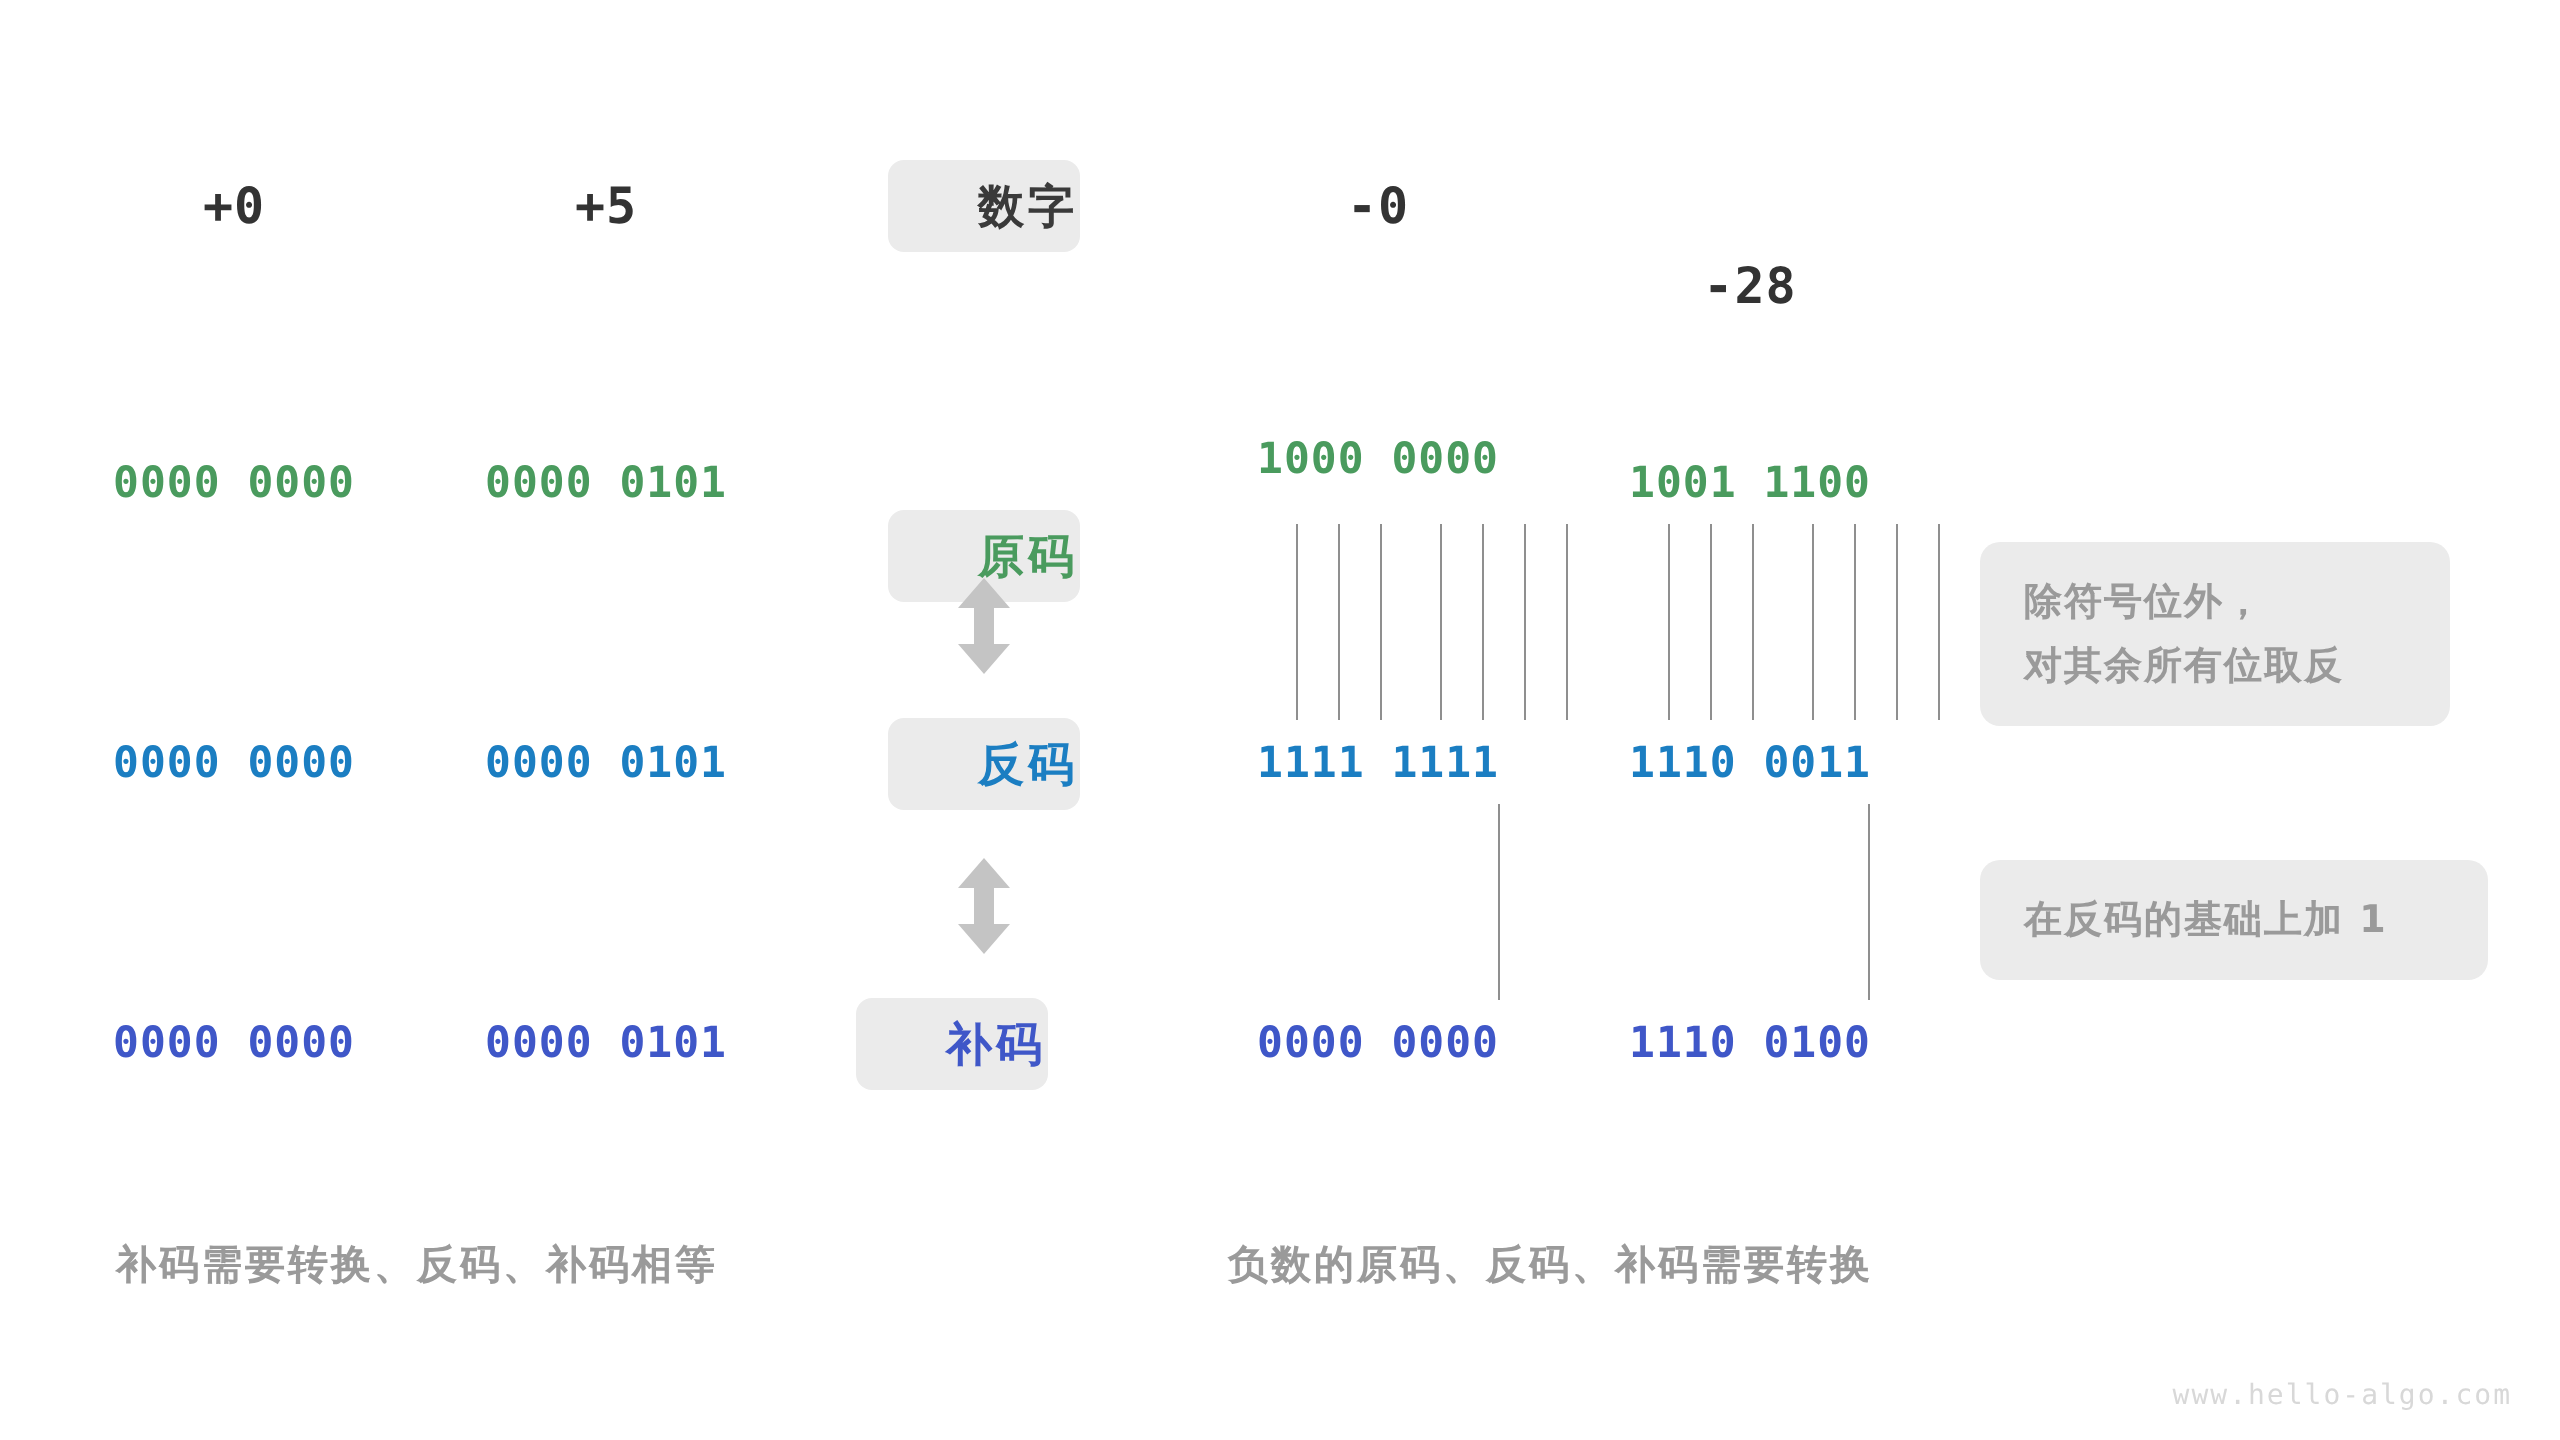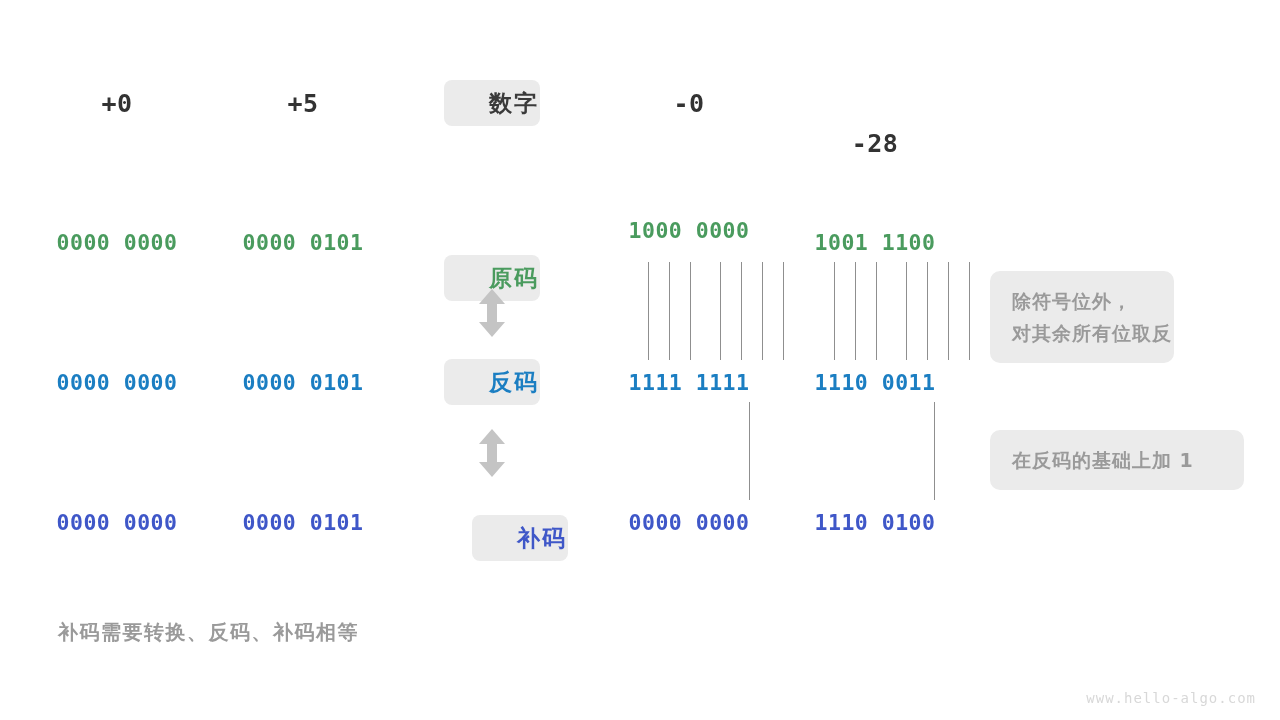--- a/index.html
+++ b/index.html
@@ -123,21 +123,21 @@
   <div class="cell bits c-green" style="left:875px;top:242px;">1001 1100</div>
 
   <div class="cell bits c-blue" style="left:117px;top:382px;">0000 0000</div>
   <div class="cell bits c-blue" style="left:303px;top:382px;">0000 0101</div>
   <div class="pill pill-row pill-blue" style="left:492px;top:382px;">反码</div>
   <div class="cell bits c-blue" style="left:689px;top:382px;">1111 1111</div>
   <div class="cell bits c-blue" style="left:875px;top:382px;">1110 0011</div>
 
   <div class="cell bits c-indigo" style="left:117px;top:522px;">0000 0000</div>
   <div class="cell bits c-indigo" style="left:303px;top:522px;">0000 0101</div>
-  <div class="pill pill-row pill-indigo" style="left:520px;top:522px;margin-top:16px;">补码</div>
+  <div class="pill pill-row pill-indigo" style="left:476px;top:522px;">补码</div>
   <div class="cell bits c-indigo" style="left:689px;top:522px;">0000 0000</div>
   <div class="cell bits c-indigo" style="left:875px;top:522px;">1110 0100</div>
 
   <div class="dbl-arrow" style="left:492px;top:313px;">
     <svg viewBox="0 0 34 52" width="34" height="52" aria-hidden="true">
       <polygon points="17,2 30,17 22,17 22,35 30,35 17,50 4,35 12,35 12,17 4,17" fill="#c4c4c4"></polygon>
     </svg>
   </div>
   <div class="dbl-arrow" style="left:492px;top:453px;">
     <svg viewBox="0 0 34 52" width="34" height="52" aria-hidden="true">
@@ -157,25 +157,26 @@
       <div class="vline" style="left: 855px; top: 262px; height: 98px; background: rgb(143, 143, 143);"></div>
       <div class="vline" style="left: 876px; top: 262px; height: 98px; background: rgb(143, 143, 143);"></div>
       <div class="vline" style="left: 906px; top: 262px; height: 98px; background: rgb(143, 143, 143);"></div>
       <div class="vline" style="left: 927px; top: 262px; height: 98px; background: rgb(143, 143, 143);"></div>
       <div class="vline" style="left: 948px; top: 262px; height: 98px; background: rgb(143, 143, 143);"></div>
       <div class="vline" style="left: 969px; top: 262px; height: 98px; background: rgb(143, 143, 143);"></div>
       <div class="vline" style="left: 749px; top: 402px; height: 98px; background: rgb(143, 143, 143);"></div>
       <div class="vline" style="left: 934px; top: 402px; height: 98px; background: rgb(143, 143, 143);"></div>
     </div>
 
-  <div class="note" style="left:990px;top:271px;width:184px;">
+  <div class="note" style="left:990px;top:271px;width:235px;">
     <span class="ln">除符号位外，</span>
     <span class="ln">对其余所有位取反</span>
   </div>
   <div class="note" style="left:990px;top:430px;width:254px;">
     <span class="ln">在反码的基础上加 1</span>
   </div>
 
   <div class="caption" style="left:58px;top:619px;">补码需要转换、反码、补码相等</div>
+  <div class="caption" style="left:614px;top:619px;">负数的原码、反码、补码需要转换</div>
 
   <div class="watermark">www.hello-algo.com</div>
 
 </div>
 
 </body></html>

